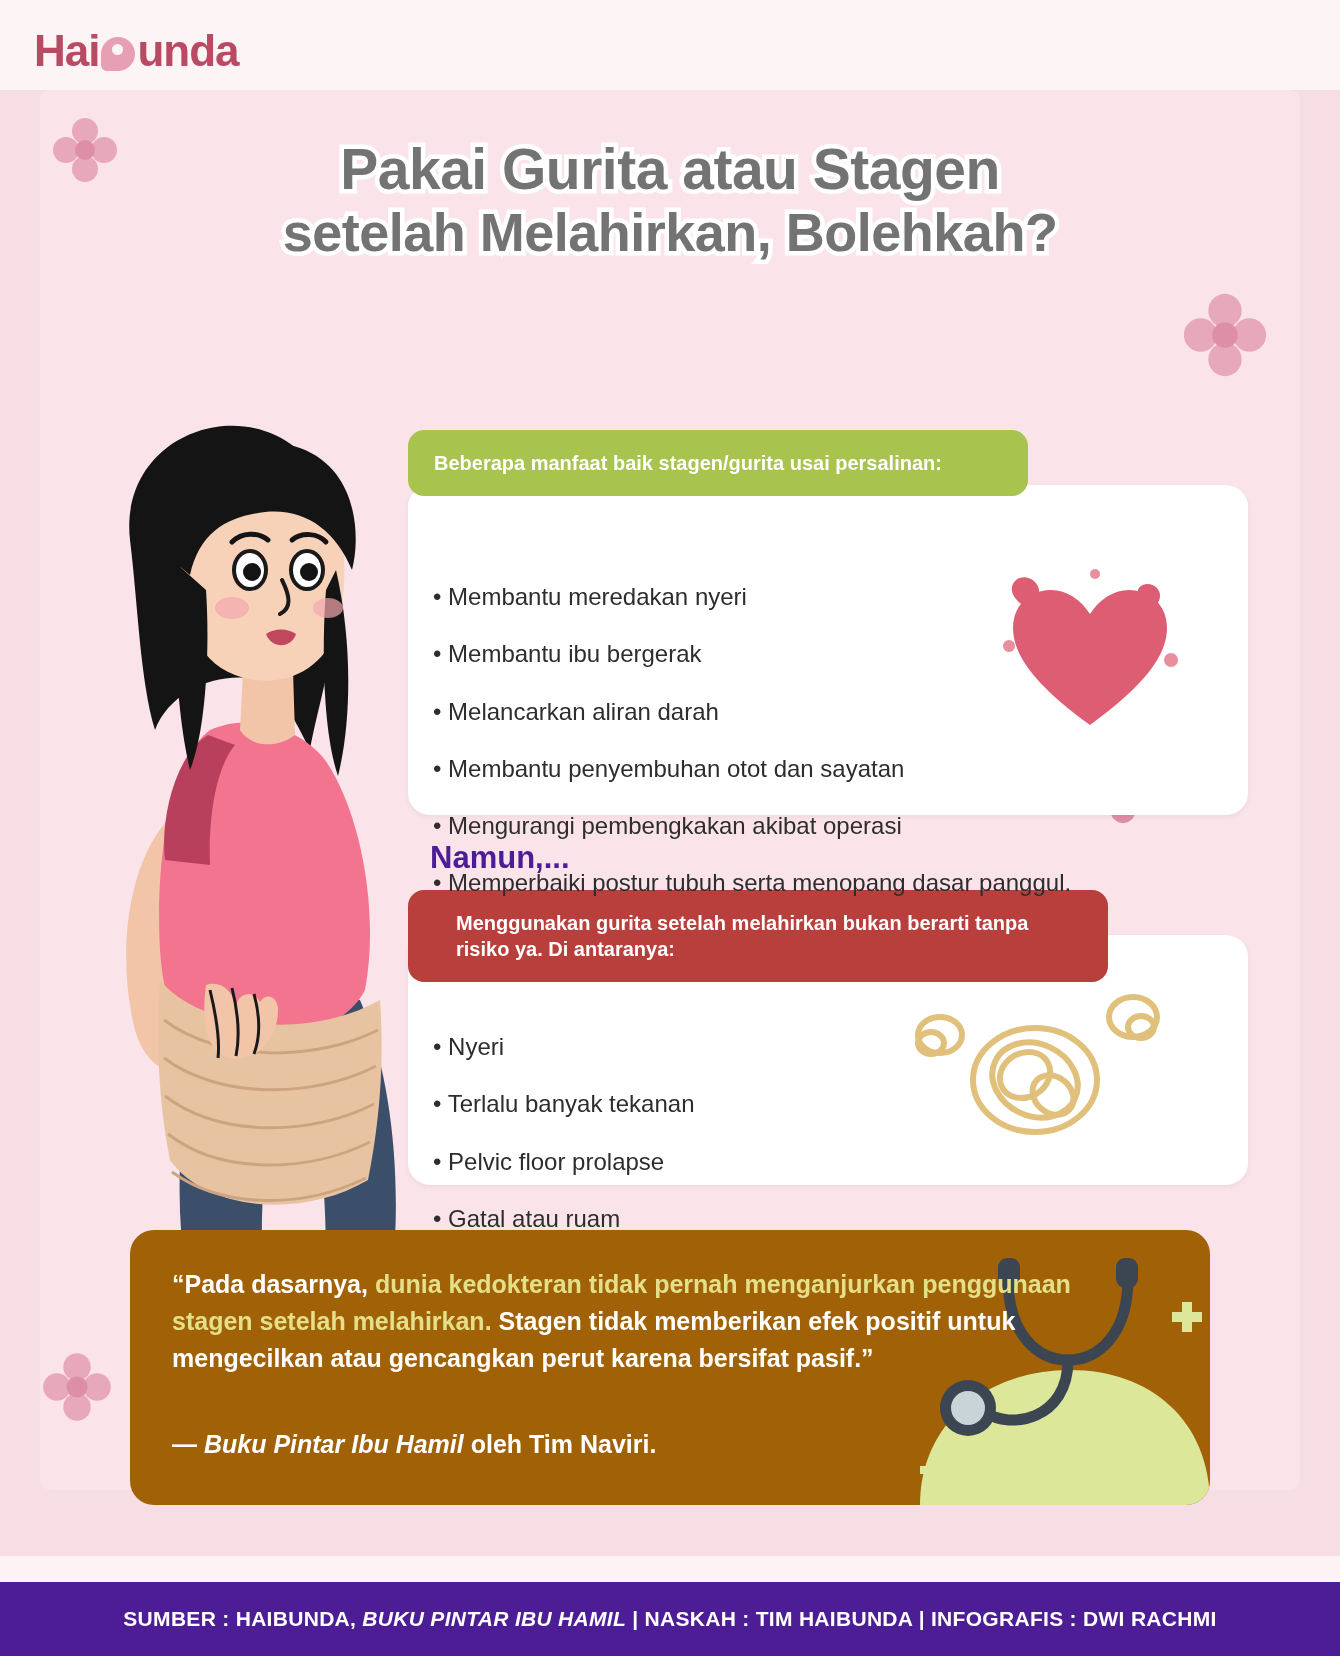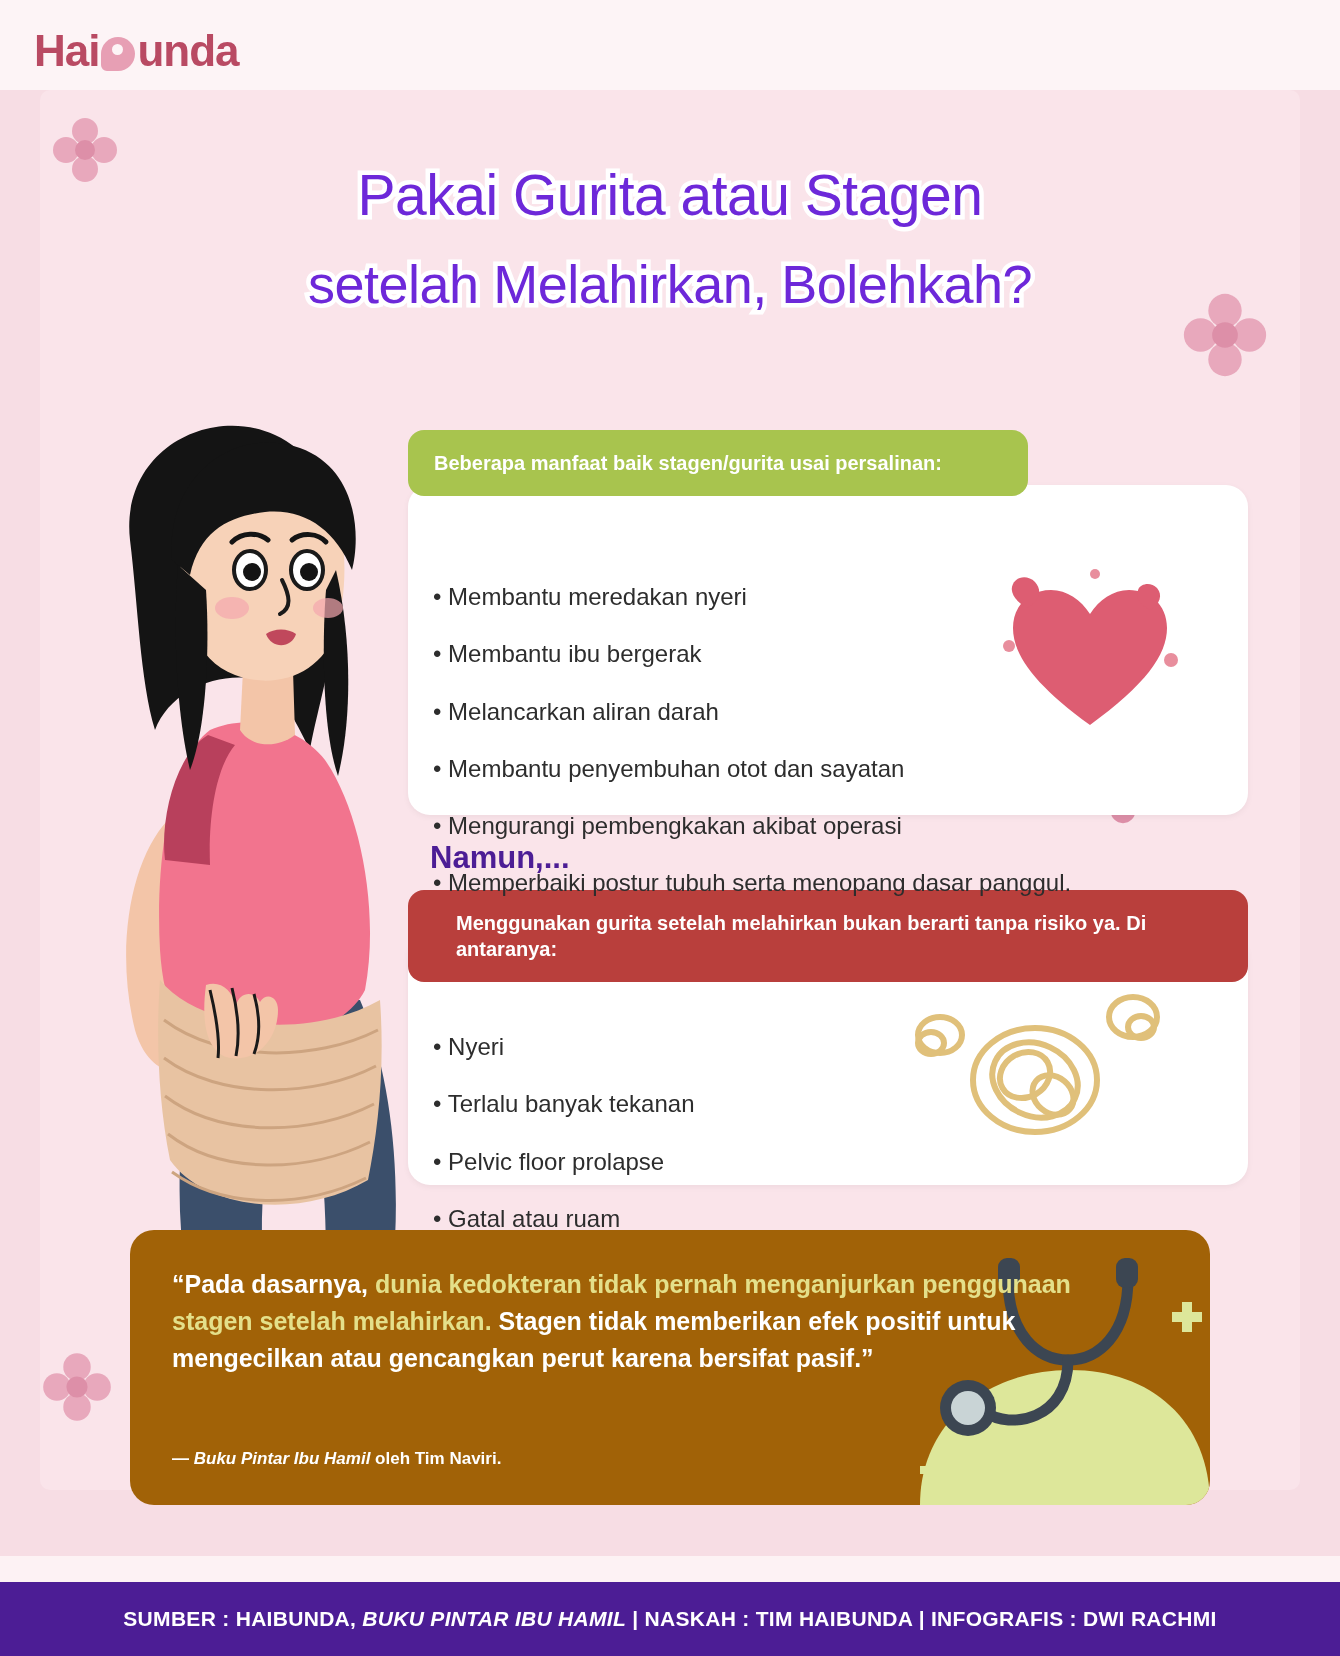--- a/index.html
+++ b/index.html
@@ -71,28 +71,27 @@
 
   
   .title-wrap {
     position: absolute;
     top: 48px; left: 0; width: 1260px;
     text-align: center;
     z-index: 5;
   }
   .title-line {
     font-size: 57px;
-    font-weight: normal;
-    color: #6d28d9;
+    font-weight: bold;
+    color: #737373;
     letter-spacing: -0.5px;
     line-height: 1.12;
     -webkit-text-stroke: 9px #ffffff;
     paint-order: stroke fill;
     display: block;
-    margin-top: 26px;
   }
   .title-line.l2 { font-size: 54px; }
 
   
   .character { position: absolute; left: 20px; top: 300px; width: 350px; height: 920px; z-index: 4;}
 
   
   .card {
     position: absolute;
     background: #ffffff;
@@ -107,21 +106,21 @@
     position: absolute;
     border-radius: 16px;
     padding: 20px 26px;
     font-size: 20px;
     font-weight: bold;
     line-height: 1.3;
     color: #fff;
     z-index: 6;
   }
   .ribbon-green { left: 368px; top: 340px; width: 620px; background: #a8c44e; }
-  .ribbon-red   { left: 368px; top: 800px; width: 840px; background: #b93f3c; padding-left: 48px; }
+  .ribbon-red   { left: 368px; top: 800px; width: 700px; background: #b93f3c; padding-left: 48px; }
 
   .list { position: absolute; z-index: 7; }
   .list li {
     list-style: none;
     font-size: 24px;
     color: #2d2d2d;
     line-height: 1.72;
     white-space: nowrap;
     margin-top: 16px;
   }
@@ -157,22 +156,22 @@
     left: 42px; top: 36px;
     width: 900px;
     font-size: 25px;
     font-weight: bold;
     color: #ffffff;
     line-height: 1.48;
   }
   .quote-text .hl { color: #e4e08a; }
   .quote-src {
     position: absolute;
-    left: 42px; top: 219px;
-    font-size: 17px;
+    left: 42px; top: 200px;
+    font-size: 25px;
     font-weight: bold;
     color: #ffffff;
   }
   .quote-src em { font-style: italic; }
 
   
   .footer {
     position: absolute;
     left: 0; bottom: 0;
     width: 1340px; height: 74px;

